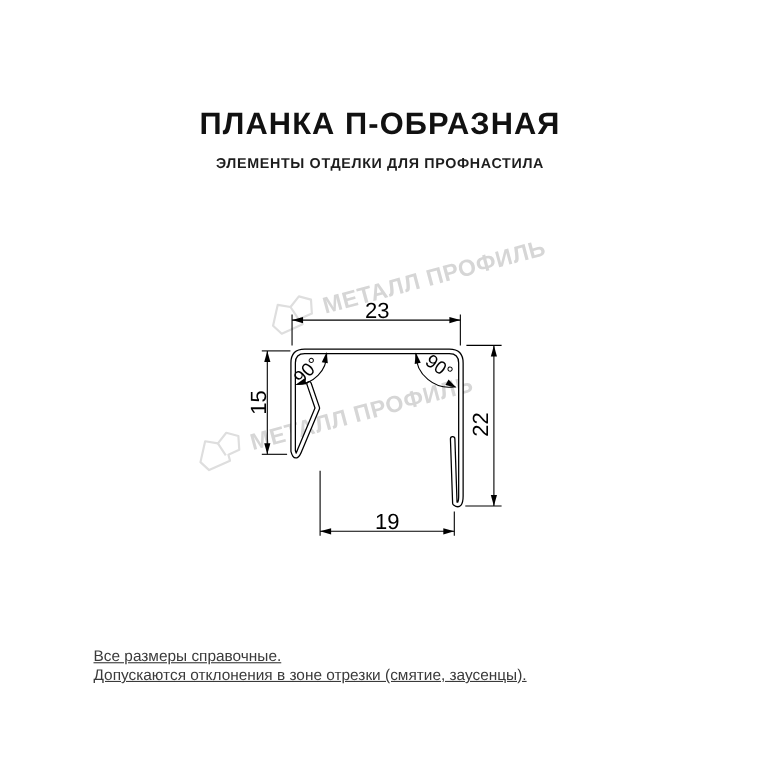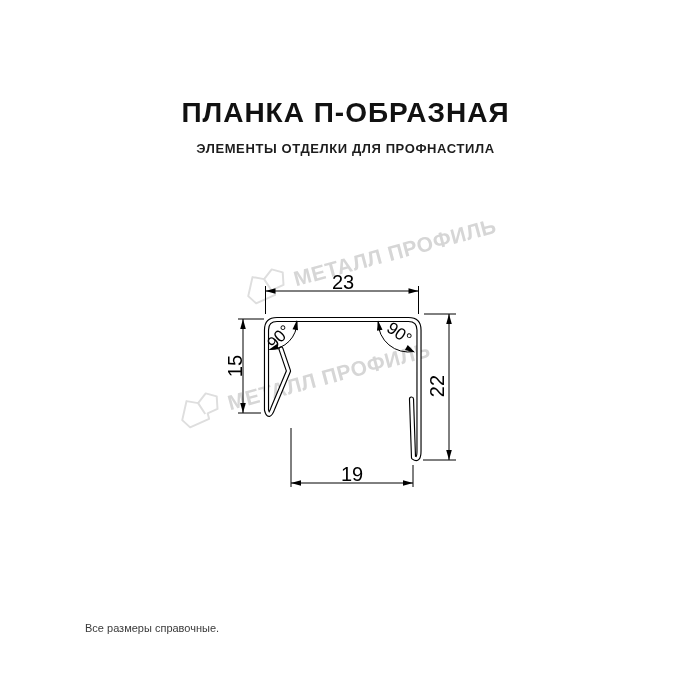--- a/index.html
+++ b/index.html
@@ -22,22 +22,22 @@
     z-index:1;white-space:nowrap;pointer-events:none;
   }
   .wm1{left:244px;top:274px;}
   .wm2{left:178px;top:398px;}
   .wm-text{
     font-size:21px;font-weight:bold;letter-spacing:0.5px;color:#d6d6d6;
   }
   
   #drawing{position:absolute;left:0;top:0;z-index:2;}
   
-  .footer{position:absolute;left:85px;top:620px;z-index:3;
-    font-size:11px;line-height:17px;color:#3a3a3a;}
+  .footer{position:absolute;left:85px;top:588px;z-index:3;
+    font-size:14px;line-height:17px;color:#3a3a3a;text-decoration:underline;}
 </style>
 </head>
 <body>
 
 <div id="page">
 
   <div class="watermark wm1">
     <svg width="46" height="38" viewBox="0 0 56 44">
       <path d="M4 27 L15 6 L28 12 L40 3 L52 10 L49 25 L36 27 L36 34 L11 38 Z" fill="none" stroke="#dedede" stroke-width="2.4" stroke-linejoin="round"></path>
       <path d="M28 12 L33 27" fill="none" stroke="#dedede" stroke-width="2.4"></path>
@@ -112,15 +112,16 @@
       <text transform="translate(242 366) rotate(-90)" text-anchor="middle" font-size="20">15</text>
       <text transform="translate(444 386) rotate(-90)" text-anchor="middle" font-size="20">22</text>
       <text x="352" y="481" text-anchor="middle" font-size="20">19</text>
       <text transform="translate(283 341) rotate(-45)" text-anchor="middle" font-size="17">90°</text>
       <text transform="translate(396 338) rotate(35)" text-anchor="middle" font-size="17">90°</text>
     </g>
   </svg>
 
   <div class="footer">
     <div>Все размеры справочные.</div>
+    <div>Допускаются отклонения в зоне отрезки (смятие, заусенцы).</div>
   </div>
 
 </div>
 
 </body></html>

